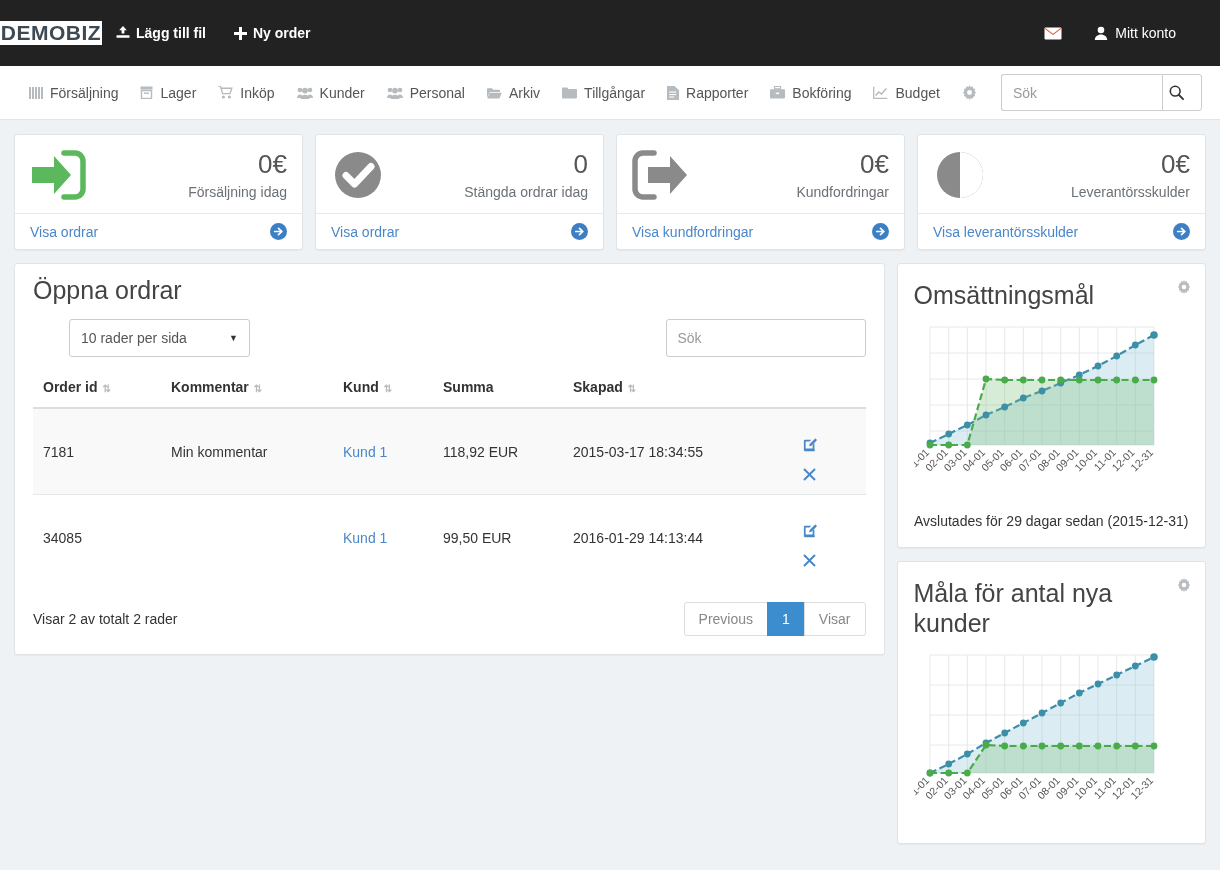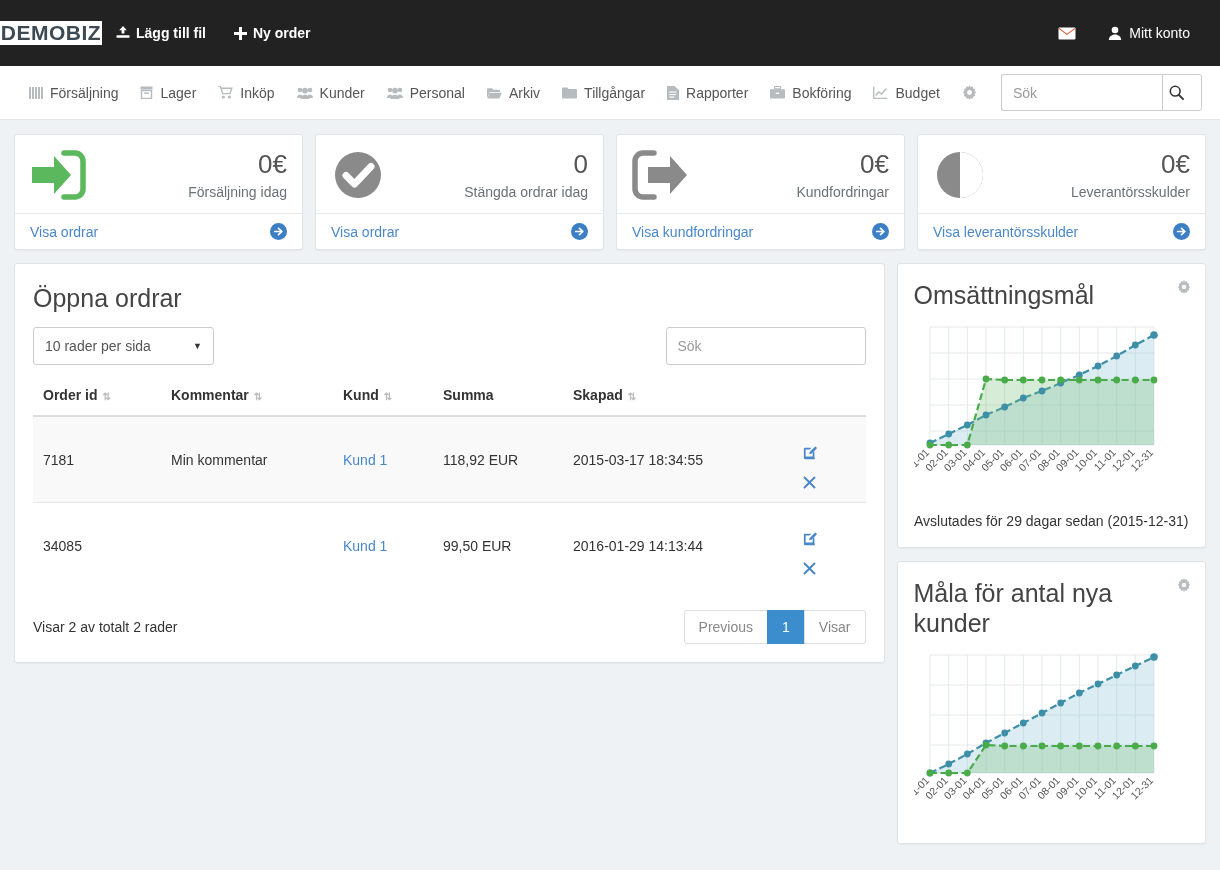--- a/index.html
+++ b/index.html
@@ -42,21 +42,21 @@
     padding: 0 14px;
     line-height: 50px;
     display: inline-flex;
     align-items: center;
     gap: 6px;
   }
   .nav-top-right {
     margin-left: auto;
     display: flex;
     align-items: center;
-    padding-right: 14px;
+    padding-right: 28px;
   }
   .nav-top-right a {
     color: #fff;
     text-decoration: none;
     font-size: 14px;
     padding: 0 16px;
     line-height: 50px;
     display: inline-flex;
     align-items: center;
     gap: 7px;
@@ -143,24 +143,24 @@
   .card .foot .arrow { margin-left: auto; color: #4a87c9; font-size: 15px; }
 
   
   .lower { display: flex; width: 1192px; gap: 12px; margin-top: 13px; align-items: flex-start; }
   .panel {
     background: #fff;
     border: 1px solid #e0e4e7;
     border-radius: 3px;
     box-shadow: 0 1px 1px rgba(0,0,0,.04);
   }
-  .panel-main { width: 888px; padding: 16px 18px 18px 18px; }
+  .panel-main { width: 888px; padding: 8px 18px 18px 18px; }
   .panel-title { font-size: 25px; color: #444; font-weight: normal; margin: 4px 0 14px 0; }
 
-  .table-controls { display: flex; align-items: flex-start; margin-bottom: 14px; }
+  .table-controls { display: flex; align-items: flex-start; margin-bottom: 14px; margin-left: 36px; }
   .select-box {
     position: relative;
     width: 181px; height: 38px;
     border: 1px solid #ccc;
     border-radius: 3px;
     background: #fff;
     display: flex;
     align-items: center;
     padding: 0 11px;
     font-size: 14px;

